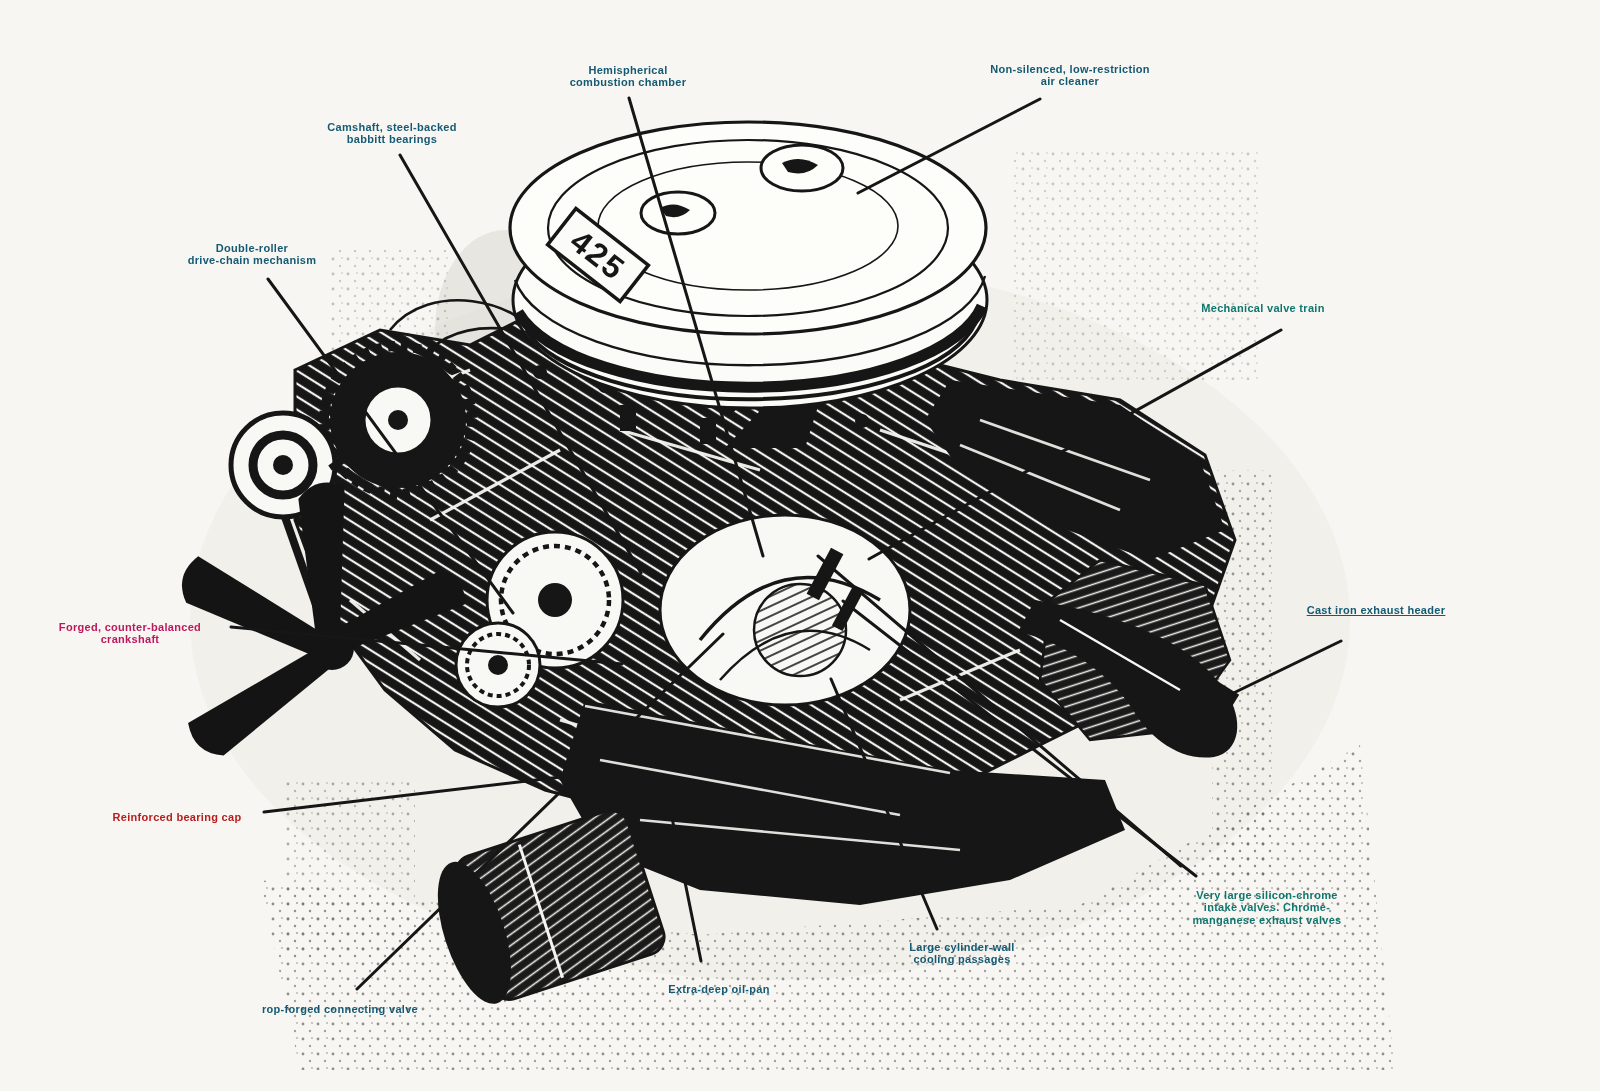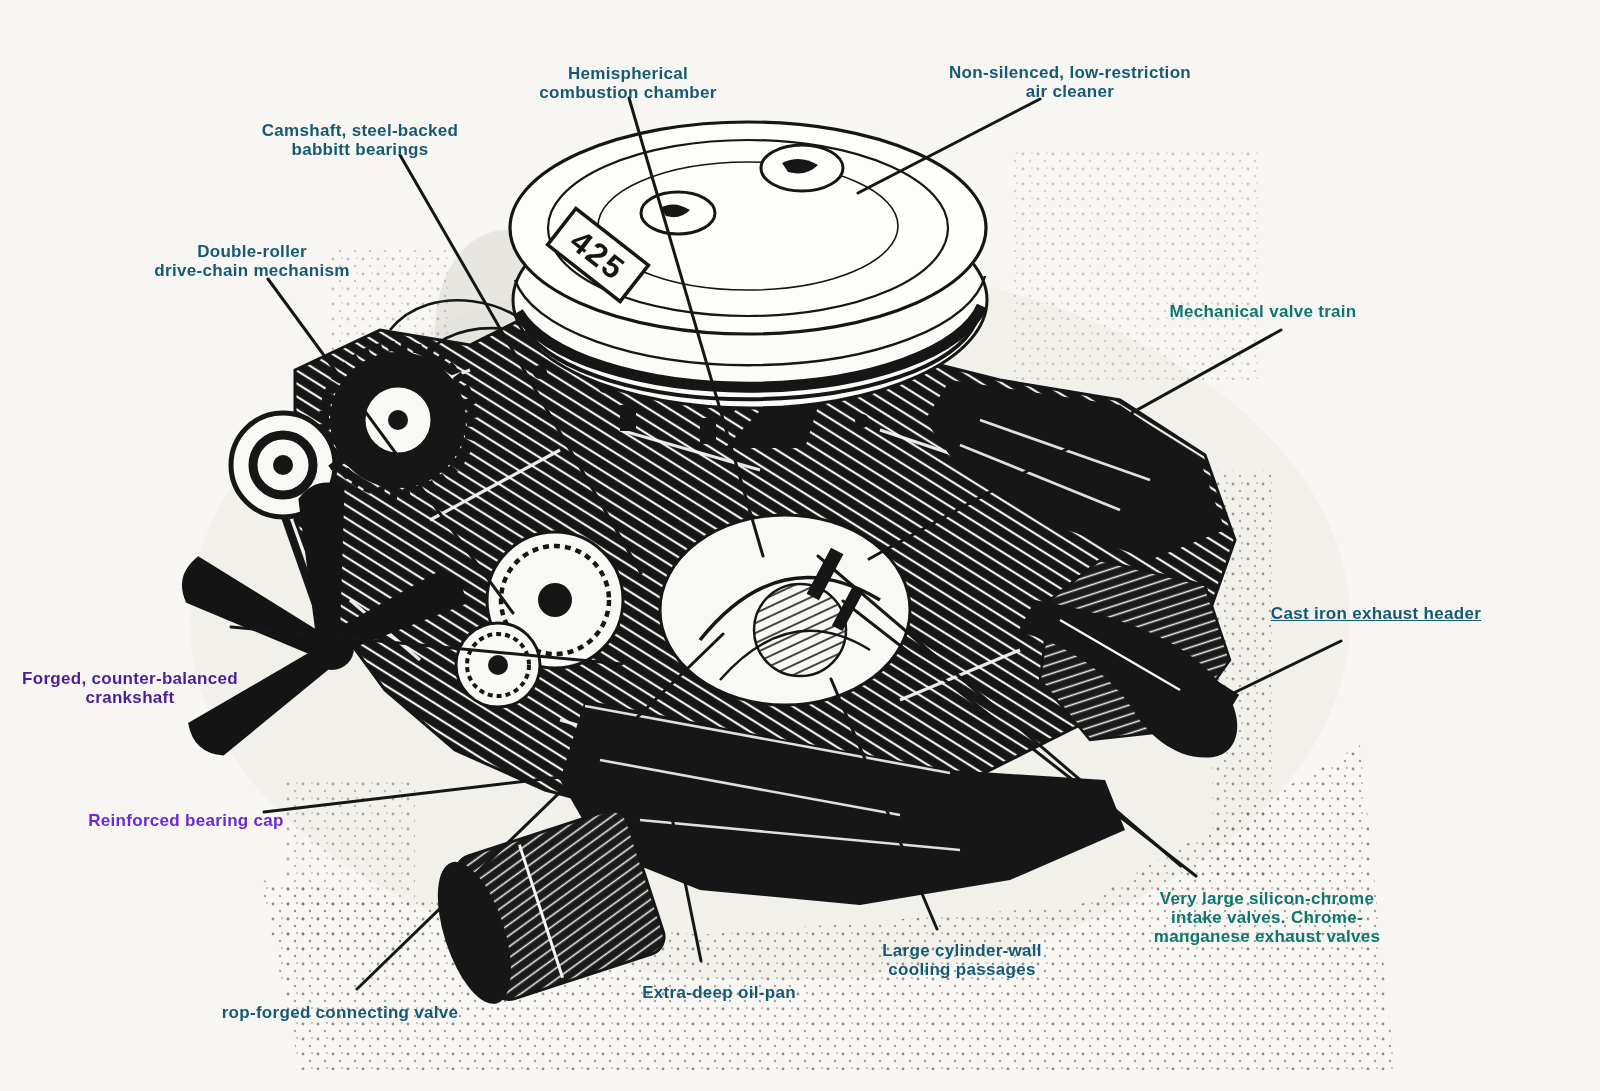--- a/index.html
+++ b/index.html
@@ -9,21 +9,21 @@
     width:1600px;height:1091px;
     overflow:hidden;
     background:#f7f6f2;
   }
   #art{position:absolute;left:0;top:0;}
   .callout{
     position:absolute;
     transform:translateX(-50%);
     text-align:center;
     font-weight:bold;
-    font-size:17px;
+    font-size:11px;
     line-height:1.12;
     letter-spacing:.3px;
     white-space:pre-line;
     color:#155a73;
   }
 </style>
 </head>
 <body>
 
 <div id="stage" style="background: rgb(247, 246, 242);">
@@ -195,29 +195,29 @@
         <line x1="701" y1="961" x2="666" y2="788" stroke="#161616" stroke-width="3" stroke-linecap="round"></line>
         <line x1="357" y1="989" x2="723" y2="634" stroke="#161616" stroke-width="3" stroke-linecap="round"></line>
       </g>
   </svg>
 
   <div id="callouts">
       <div class="callout" style="left: 628px; top: 64px; color: rgb(21, 90, 115);">Hemispherical
 combustion chamber</div>
       <div class="callout" style="left: 1070px; top: 63px; color: rgb(21, 90, 115);">Non-silenced, low-restriction
 air cleaner</div>
-      <div class="callout" style="left: 360px; top: 121px; color: rgb(21, 90, 115);">Camshaft, steel-backed
+      <div class="callout" style="left: 392px; top: 121px; color: rgb(21, 90, 115);">Camshaft, steel-backed
 babbitt bearings</div>
       <div class="callout" style="left: 252px; top: 242px; color: rgb(21, 90, 115);">Double-roller
 drive-chain mechanism</div>
       <div class="callout" style="left: 1263px; top: 302px; color: #0f766e;">Mechanical valve train</div>
-      <div class="callout" style="left: 130px; top: 621px; color: #4c1d95; margin-top: 48px;">Forged, counter-balanced
+      <div class="callout" style="left: 130px; top: 621px; color: #be185d;">Forged, counter-balanced
 crankshaft</div>
       <div class="callout" style="left: 1376px; top: 604px; color: rgb(21, 90, 115); text-decoration: underline;">Cast iron exhaust header</div>
-      <div class="callout" style="left: 186px; top: 811px; color: #6d28d9;">Reinforced bearing cap</div>
+      <div class="callout" style="left: 177px; top: 811px; color: #b91c1c;">Reinforced bearing cap</div>
       <div class="callout" style="left: 1267px; top: 889px; color: #0f766e;">Very large silicon-chrome
 intake valves. Chrome-
 manganese exhaust valves</div>
       <div class="callout" style="left: 962px; top: 941px; color: rgb(21, 90, 115);">Large cylinder-wall
 cooling passages</div>
       <div class="callout" style="left: 719px; top: 983px; color: rgb(21, 90, 115);">Extra-deep oil-pan</div>
       <div class="callout" style="left: 340px; top: 1003px; color: rgb(21, 90, 115);">rop-forged connecting valve</div>
     </div>
 </div>
 

